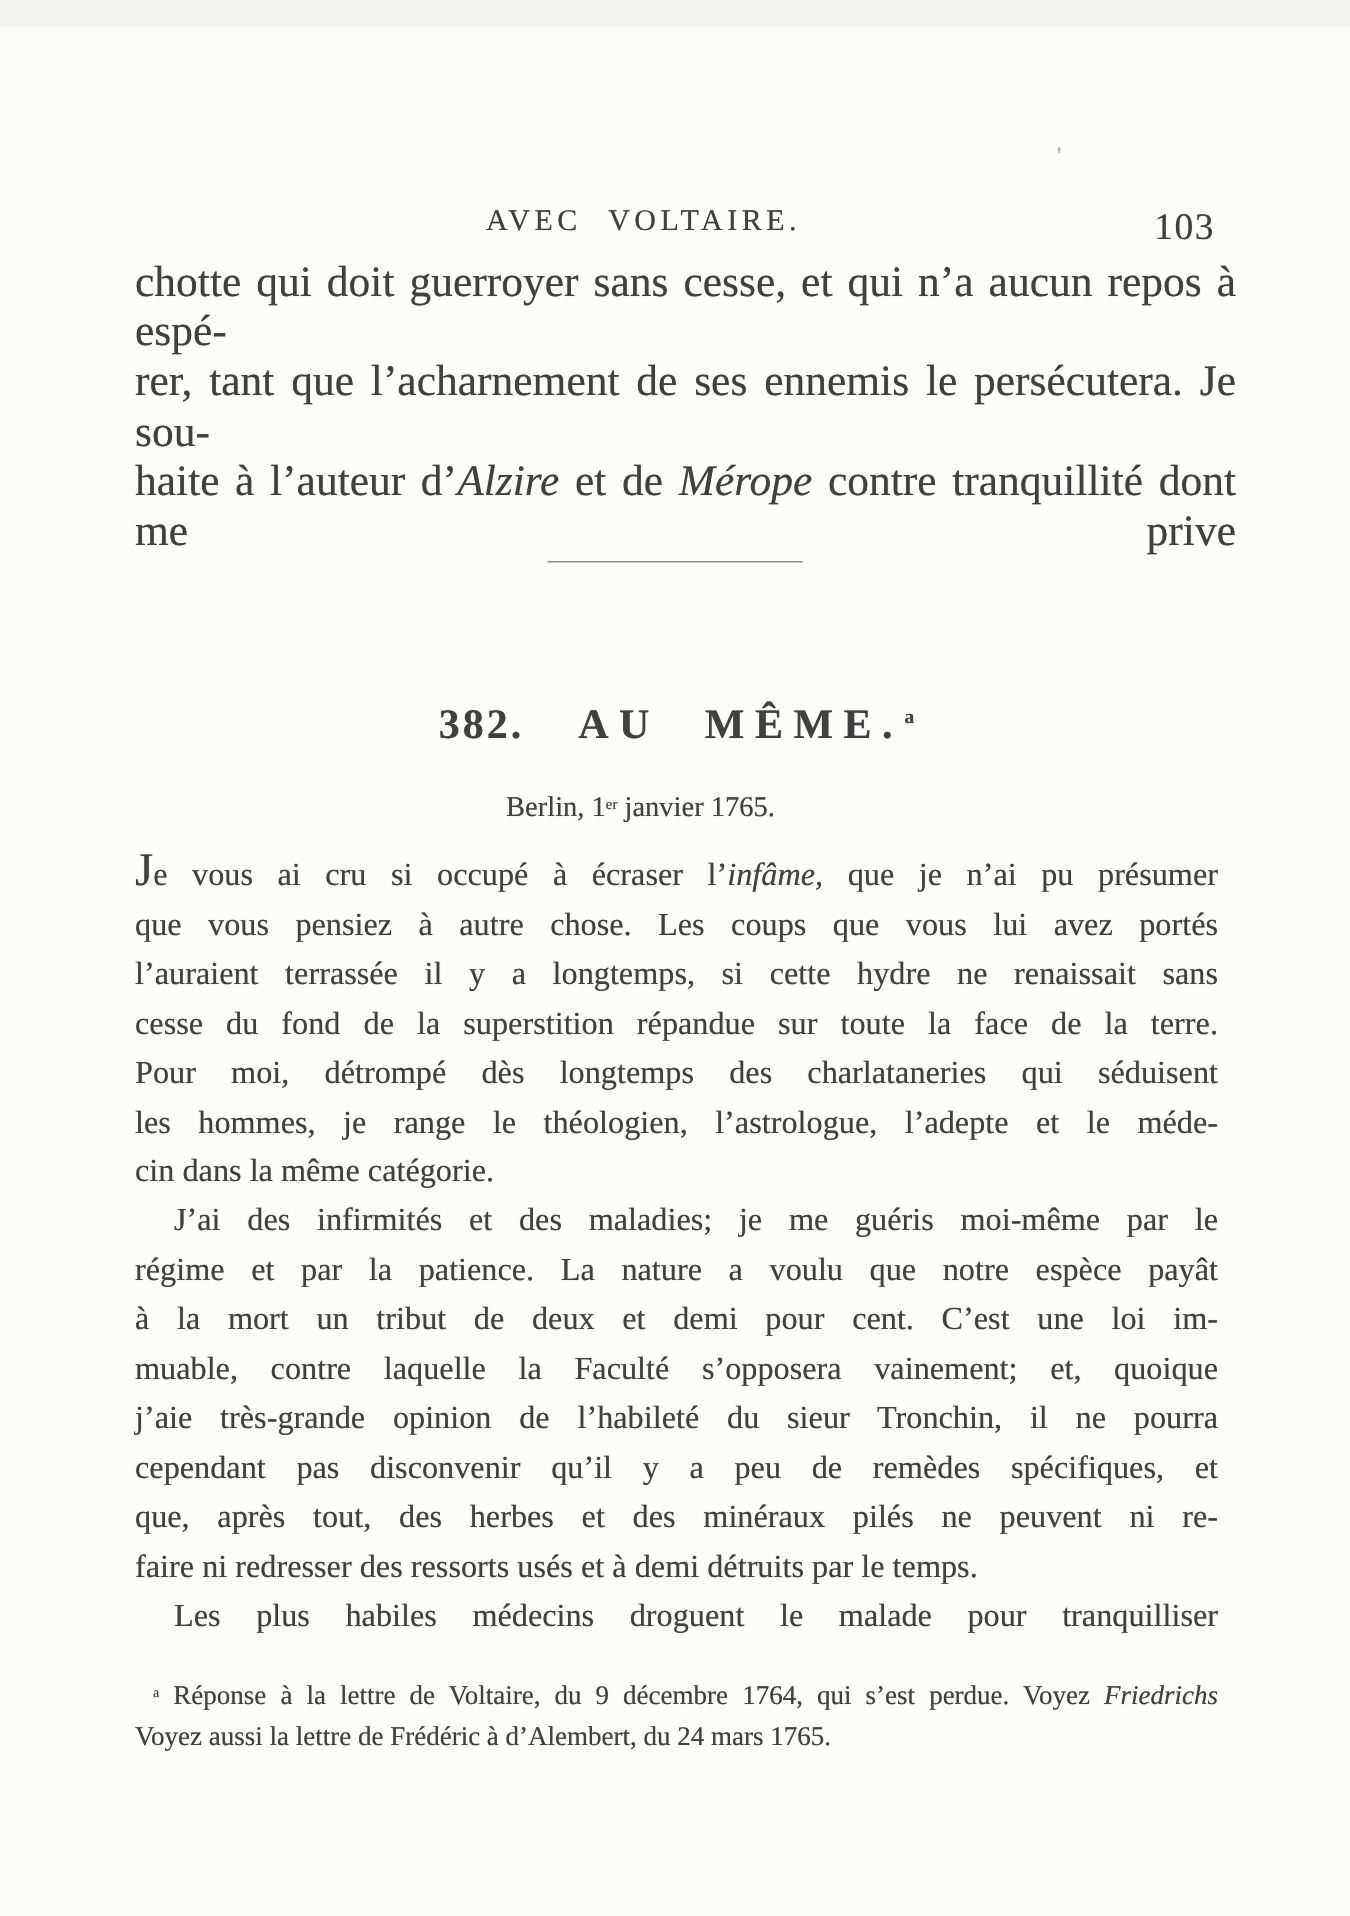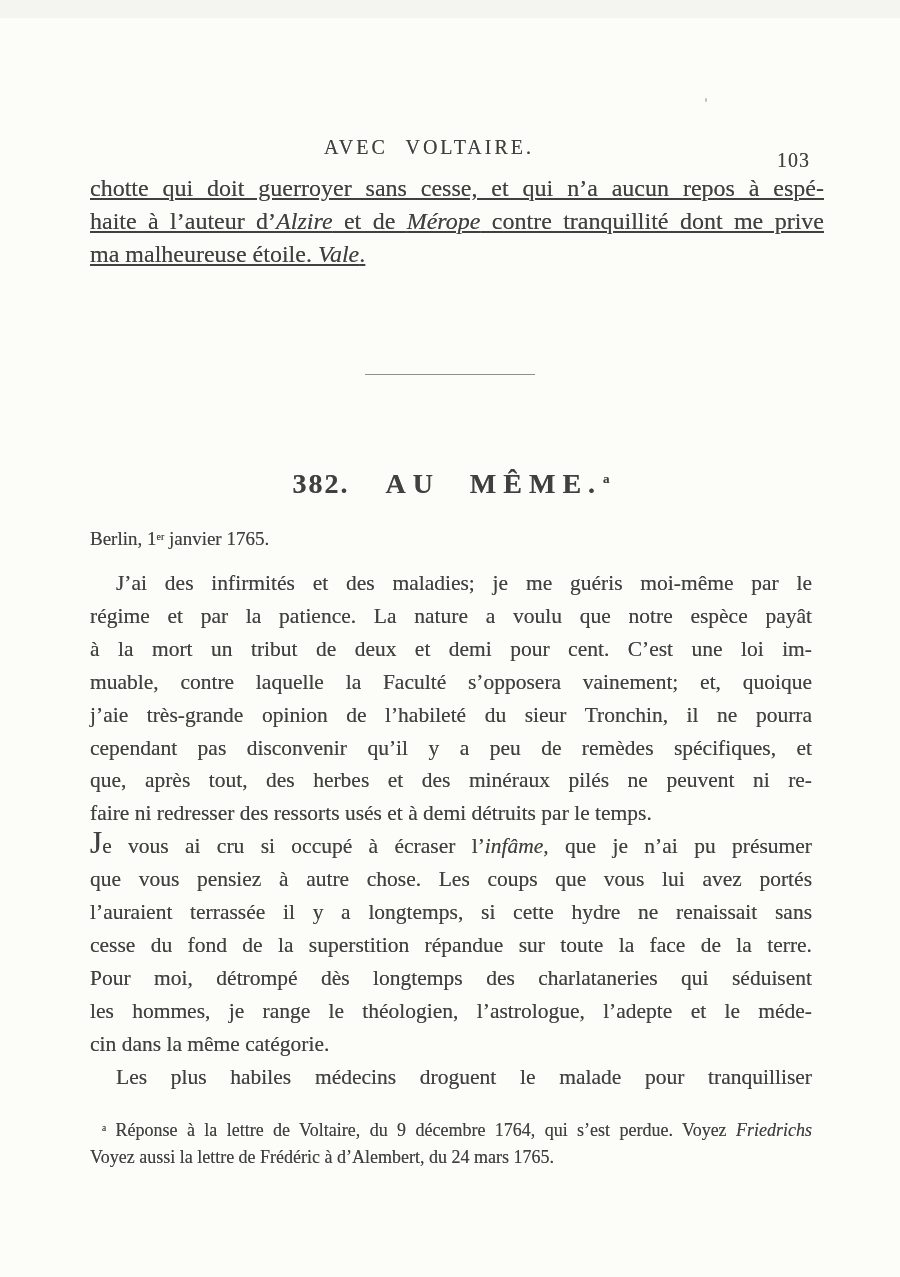--- a/index.html
+++ b/index.html
@@ -19,38 +19,38 @@
 
   
   .running-header { position: absolute; top: 118px; left: 90px; right: 88px; height: 30px; }
   .rh-title {
     text-align: center;
     font-size: 20px;
     letter-spacing: 3px;
     word-spacing: 10px;
     transform: translateX(-22px);
   }
-  .rh-num { position: absolute; right: 2px; top: 13px; font-size: 20px; letter-spacing: 1px; }
+  .rh-num { position: absolute; right: 2px; top: 2px; font-size: 25px; letter-spacing: 1px; }
 
   
   .tline { text-align: justify; text-align-last: justify; }
   .tline.last { text-align-last: left; }
   .keep-just .tline.last { text-align-last: justify; }
   .indent-first .tline:first-child { text-indent: 26px; }
   .footnote.indent-first .tline:first-child { text-indent: 12px; }
 
   .it { font-style: italic; }
   .sc { font-variant: small-caps; }
   .lg { font-size: 1.45em; line-height: 0; }
   sup { font-size: 0.52em; line-height: 0; vertical-align: baseline; position: relative; top: -0.55em; }
 
   
   .prev-letter {
     position: absolute; top: 154px; left: 90px; right: 76px;
-    font-size: 24px; line-height: 33.2px; text-decoration: underline;
+    font-size: 29px; line-height: 33.2px;
   }
 
   
   .divider {
     position: absolute; top: 356px; left: 365px; width: 170px; height: 0;
     border-top: 1.6px solid #918f89;
   }
 
   
   .letter-heading {
@@ -58,21 +58,21 @@
     margin: 0; font-weight: bold;
     text-align: center; font-size: 28px; line-height: 36px;
   }
   .lh-num { margin-right: 36px; letter-spacing: 2px; }
   .lh-title { letter-spacing: 7px; word-spacing: 16px; }
   .lh-ref { font-size: 13px; top: -0.75em; margin-left: 1px; }
 
   
   .dateline {
     position: absolute; top: 508px; left: 90px; right: 136px;
-    text-align: left; font-size: 19px; line-height: 26px;
+    text-align: center; font-size: 19px; line-height: 26px;
   }
 
   
   .letter-body {
     position: absolute; top: 549px; left: 90px; right: 88px;
     font-size: 21.5px; line-height: 32.9px;
   }
   .para { margin: 0; }
 
   
@@ -89,49 +89,49 @@
 
 <div class="page">
 
   <header class="running-header">
     <div class="rh-title">AVEC VOLTAIRE.</div>
     <div class="rh-num">103</div>
   </header>
 
   <section class="prev-letter">
       <div class="tline"><span>chotte qui doit guerroyer sans cesse, et qui n’a aucun repos à espé-</span></div>
+      <div class="tline"><span>rer, tant que l’acharnement de ses ennemis le persécutera. Je sou-</span></div>
       <div class="tline"><span>haite à l’auteur d’</span><span class="it">Alzire</span><span> et de </span><span class="it">Mérope</span><span> contre tranquillité dont me prive</span></div>
-      <div class="tline last"><span>ma malheureuse étoile. </span><span class="it">Vale</span><span>.</span></div>
     </section>
 
   <div class="divider"></div>
 
   <h2 class="letter-heading"><span class="lh-num">382.</span><span class="lh-title">AU MÊME.</span><sup class="lh-ref">a</sup></h2>
 
   <div class="dateline"><span>Berlin, 1</span><sup>er</sup><span> janvier 1765.</span></div>
 
   <section class="letter-body">
+    <div class="para">
+        <div class="tline"><span class="lg">J</span><span>e vous ai cru si occupé à écraser l’</span><span class="it">infâme,</span><span> que je n’ai pu présumer</span></div>
+        <div class="tline"><span>que vous pensiez à autre chose. Les coups que vous lui avez portés</span></div>
+        <div class="tline"><span>l’auraient terrassée il y a longtemps, si cette hydre ne renaissait sans</span></div>
+        <div class="tline"><span>cesse du fond de la superstition répandue sur toute la face de la terre.</span></div>
+        <div class="tline"><span>Pour moi, détrompé dès longtemps des charlataneries qui séduisent</span></div>
+        <div class="tline"><span>les hommes, je range le théologien, l’astrologue, l’adepte et le méde-</span></div>
+        <div class="tline last"><span>cin dans la même catégorie.</span></div>
+      </div>
     <div class="para indent-first">
         <div class="tline"><span>J’ai des infirmités et des maladies; je me guéris moi-même par le</span></div>
         <div class="tline"><span>régime et par la patience. La nature a voulu que notre espèce payât</span></div>
         <div class="tline"><span>à la mort un tribut de deux et demi pour cent. C’est une loi im-</span></div>
         <div class="tline"><span>muable, contre laquelle la Faculté s’opposera vainement; et, quoique</span></div>
         <div class="tline"><span>j’aie très-grande opinion de l’habileté du sieur Tronchin, il ne pourra</span></div>
         <div class="tline"><span>cependant pas disconvenir qu’il y a peu de remèdes spécifiques, et</span></div>
         <div class="tline"><span>que, après tout, des herbes et des minéraux pilés ne peuvent ni re-</span></div>
         <div class="tline last"><span>faire ni redresser des ressorts usés et à demi détruits par le temps.</span></div>
-      </div>
-    <div class="para">
-        <div class="tline"><span class="lg">J</span><span>e vous ai cru si occupé à écraser l’</span><span class="it">infâme,</span><span> que je n’ai pu présumer</span></div>
-        <div class="tline"><span>que vous pensiez à autre chose. Les coups que vous lui avez portés</span></div>
-        <div class="tline"><span>l’auraient terrassée il y a longtemps, si cette hydre ne renaissait sans</span></div>
-        <div class="tline"><span>cesse du fond de la superstition répandue sur toute la face de la terre.</span></div>
-        <div class="tline"><span>Pour moi, détrompé dès longtemps des charlataneries qui séduisent</span></div>
-        <div class="tline"><span>les hommes, je range le théologien, l’astrologue, l’adepte et le méde-</span></div>
-        <div class="tline last"><span>cin dans la même catégorie.</span></div>
       </div>
     <div class="para indent-first keep-just">
         <div class="tline last"><span>Les plus habiles médecins droguent le malade pour tranquilliser</span></div>
       </div>
   </section>
 
   <section class="footnote indent-first">
       <div class="tline"><sup>a</sup><span> Réponse à la lettre de Voltaire, du 9 décembre 1764, qui s’est perdue. Voyez </span><span class="it">Friedrichs</span></div>
       <div class="tline last"><span>Voyez aussi la lettre de Frédéric à d’Alembert, du 24 mars 1765.</span></div>
     </section>

